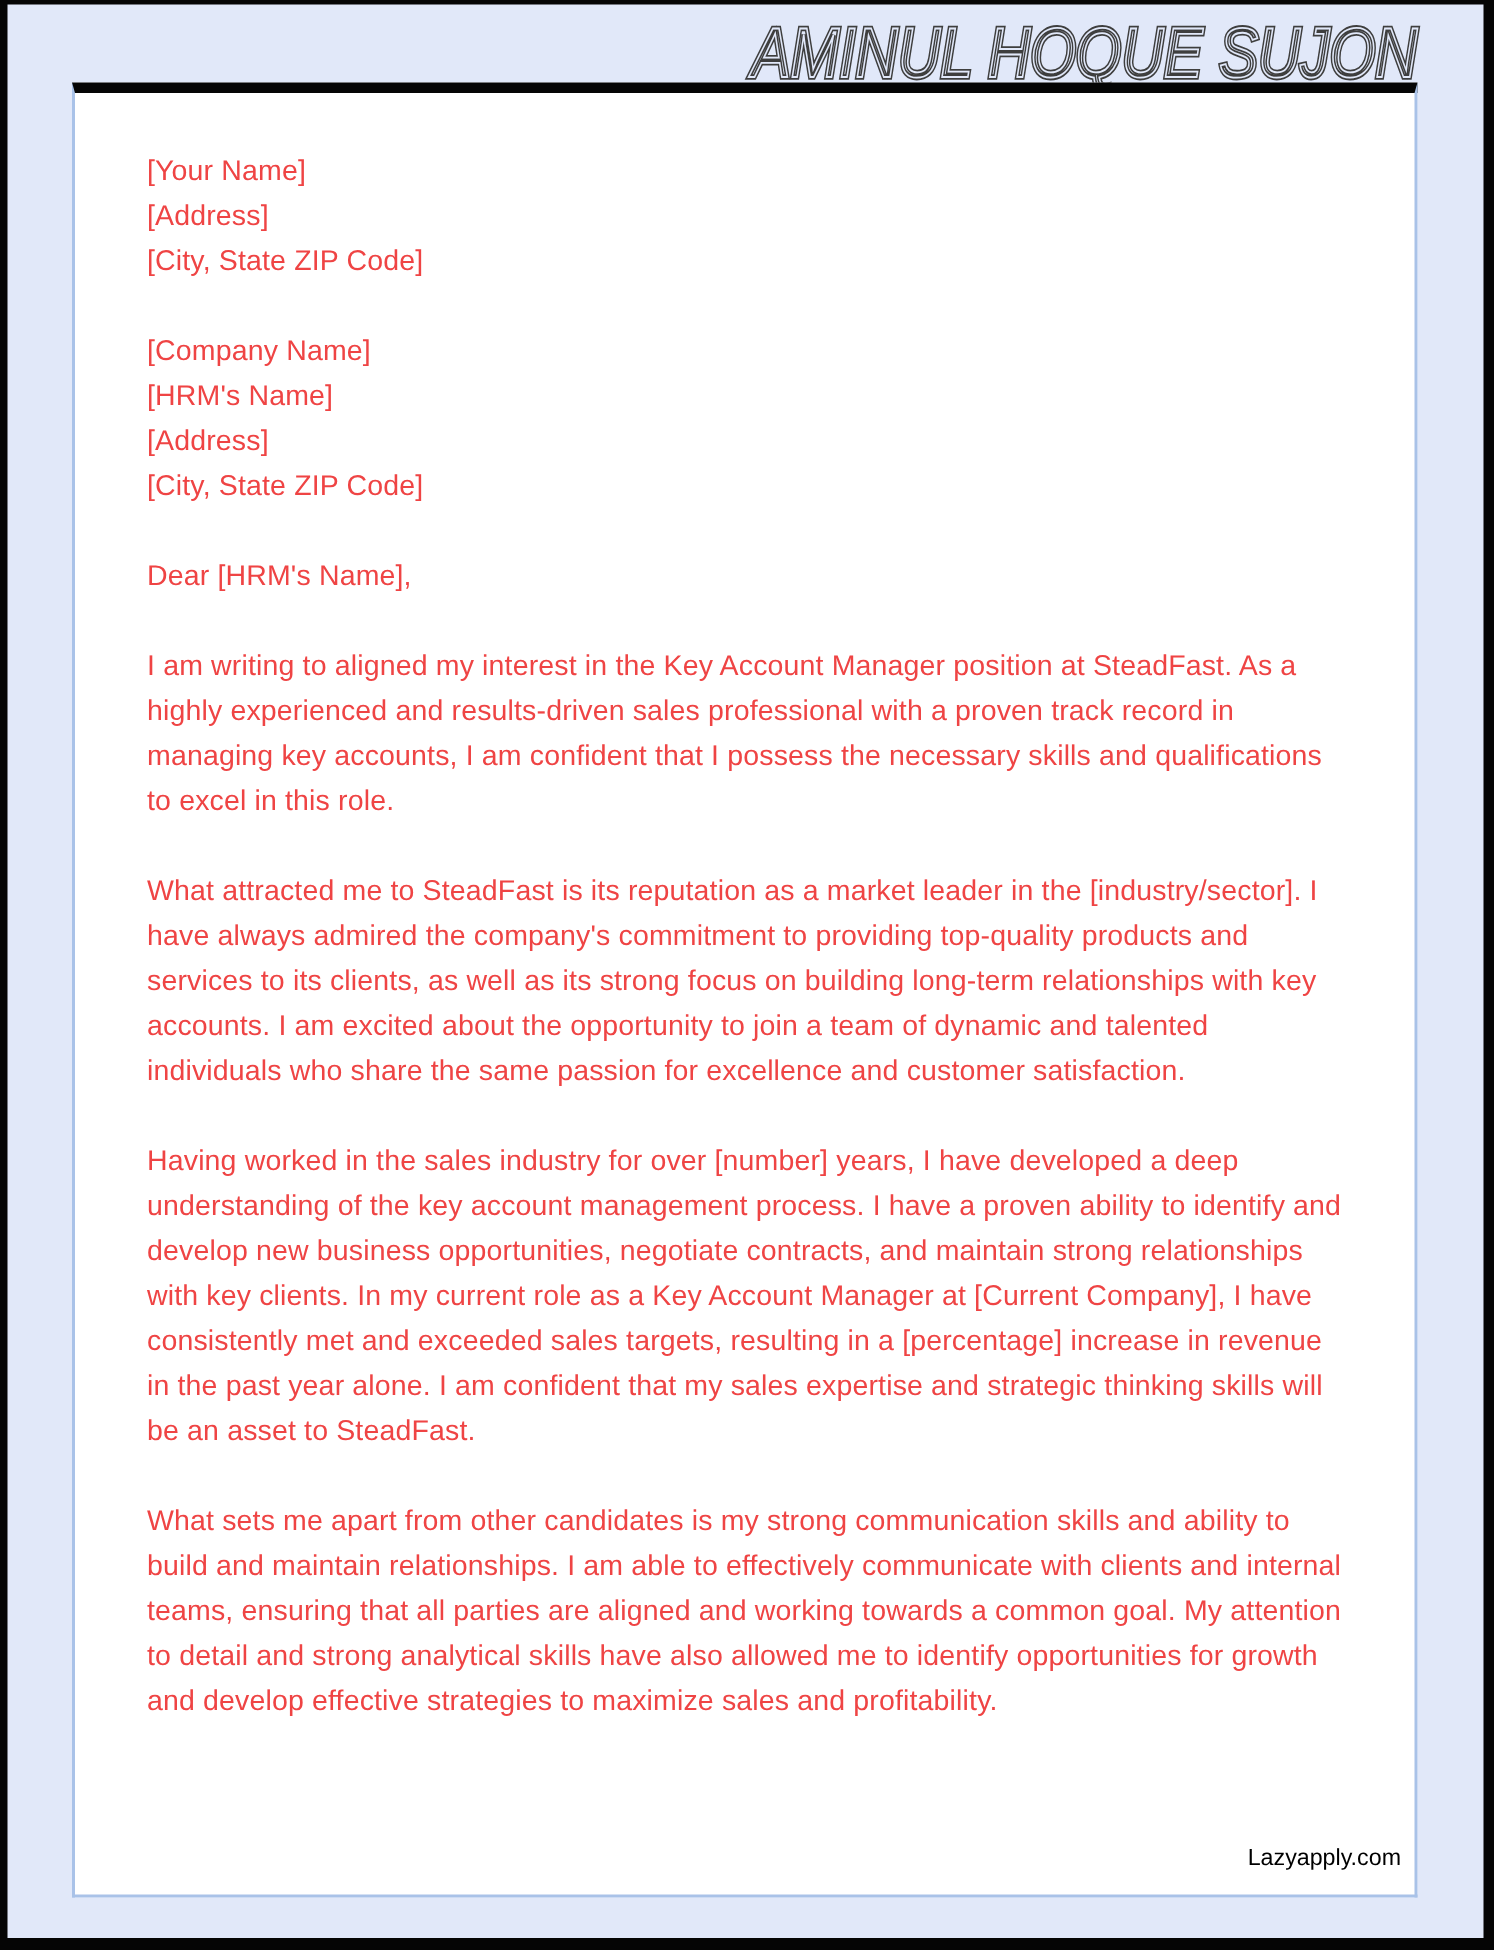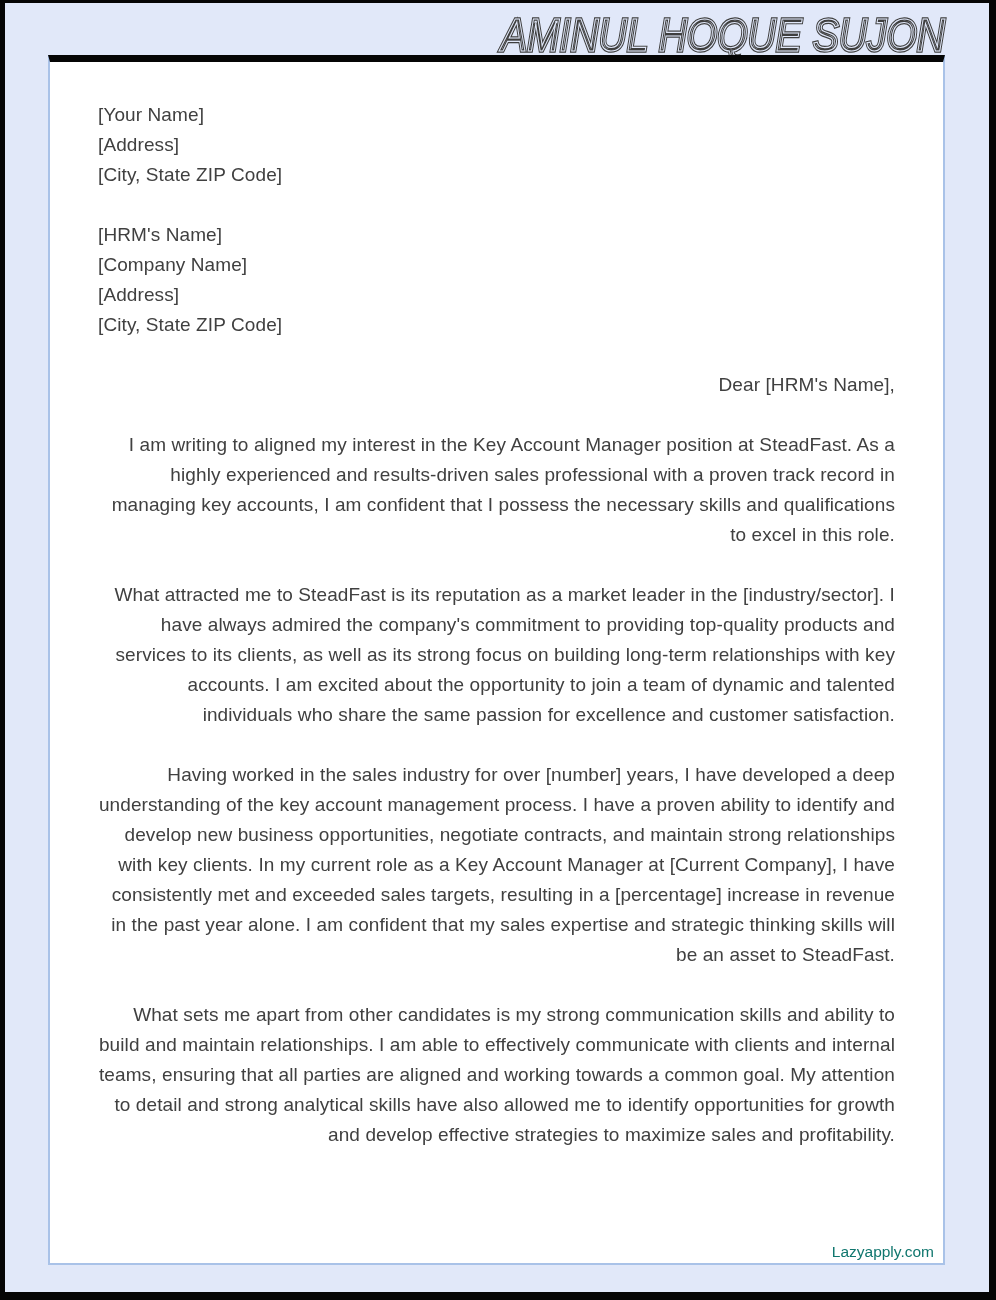--- a/index.html
+++ b/index.html
@@ -47,33 +47,33 @@
     box-sizing: border-box;
     background: #ffffff;
     border: 2px solid #a9c2e8;     
     border-top: 7px solid #050505; 
     overflow: hidden;
   }
   .sheet-content {
     padding: 38px 48px 0 48px;
     font-size: 19px;
     line-height: 30px;
-    color: #404040;
+    color: #ef4444;
     letter-spacing: 0.1px;
   }
   .block { margin: 0 0 30px 0; }
   .block:last-child { margin-bottom: 0; }
   .line { white-space: nowrap; }
-  p.para { margin: 0 0 30px 0; text-align: right; }
+  p.para { margin: 0 0 30px 0; }
   .watermark {
     position: absolute;
-    right: 9px; bottom: 2px;
+    right: 9px; bottom: 15px;
     font-size: 15.5px;
     line-height: 18px;
-    color: #0f766e;
+    color: #000000;
   }
 </style>
 </head>
 <body>
 
 <div class="canvas">
   <div class="page">
 
     <div class="header-name-wrap">
       <svg width="452" height="52" viewBox="0 0 452 52">
@@ -85,22 +85,22 @@
     <div class="sheet">
       <div class="sheet-content">
 
         <div class="block">
           <div class="line">[Your Name]</div>
           <div class="line">[Address]</div>
           <div class="line">[City, State ZIP Code]</div>
         </div>
 
         <div class="block">
+          <div class="line">[Company Name]</div>
           <div class="line">[HRM's Name]</div>
-          <div class="line">[Company Name]</div>
           <div class="line">[Address]</div>
           <div class="line">[City, State ZIP Code]</div>
         </div>
 
         <p class="para">Dear [HRM's Name],</p>
 
         <p class="para">I am writing to aligned my interest in the Key Account Manager position at SteadFast. As a highly experienced and results-driven sales professional with a proven track record in managing key accounts, I am confident that I possess the necessary skills and qualifications to excel in this role.</p>
         <p class="para">What attracted me to SteadFast is its reputation as a market leader in the [industry/sector]. I have always admired the company's commitment to providing top-quality products and services to its clients, as well as its strong focus on building long-term relationships with key accounts. I am excited about the opportunity to join a team of dynamic and talented individuals who share the same passion for excellence and customer satisfaction.</p>
         <p class="para">Having worked in the sales industry for over [number] years, I have developed a deep understanding of the key account management process. I have a proven ability to identify and develop new business opportunities, negotiate contracts, and maintain strong relationships with key clients. In my current role as a Key Account Manager at [Current Company], I have consistently met and exceeded sales targets, resulting in a [percentage] increase in revenue in the past year alone. I am confident that my sales expertise and strategic thinking skills will be an asset to SteadFast.</p>
         <p class="para">What sets me apart from other candidates is my strong communication skills and ability to build and maintain relationships. I am able to effectively communicate with clients and internal teams, ensuring that all parties are aligned and working towards a common goal. My attention to detail and strong analytical skills have also allowed me to identify opportunities for growth and develop effective strategies to maximize sales and profitability.</p>

